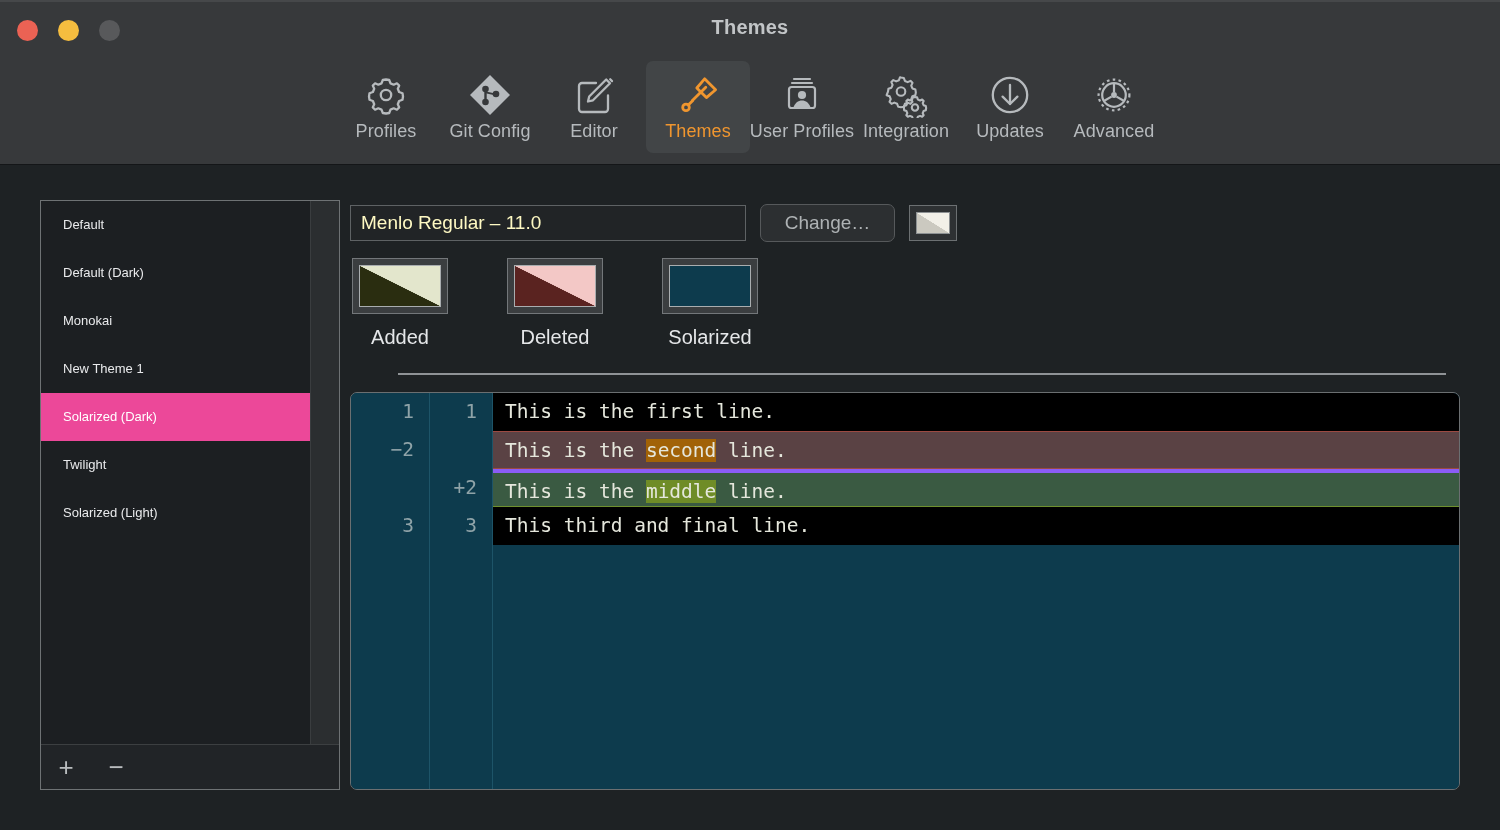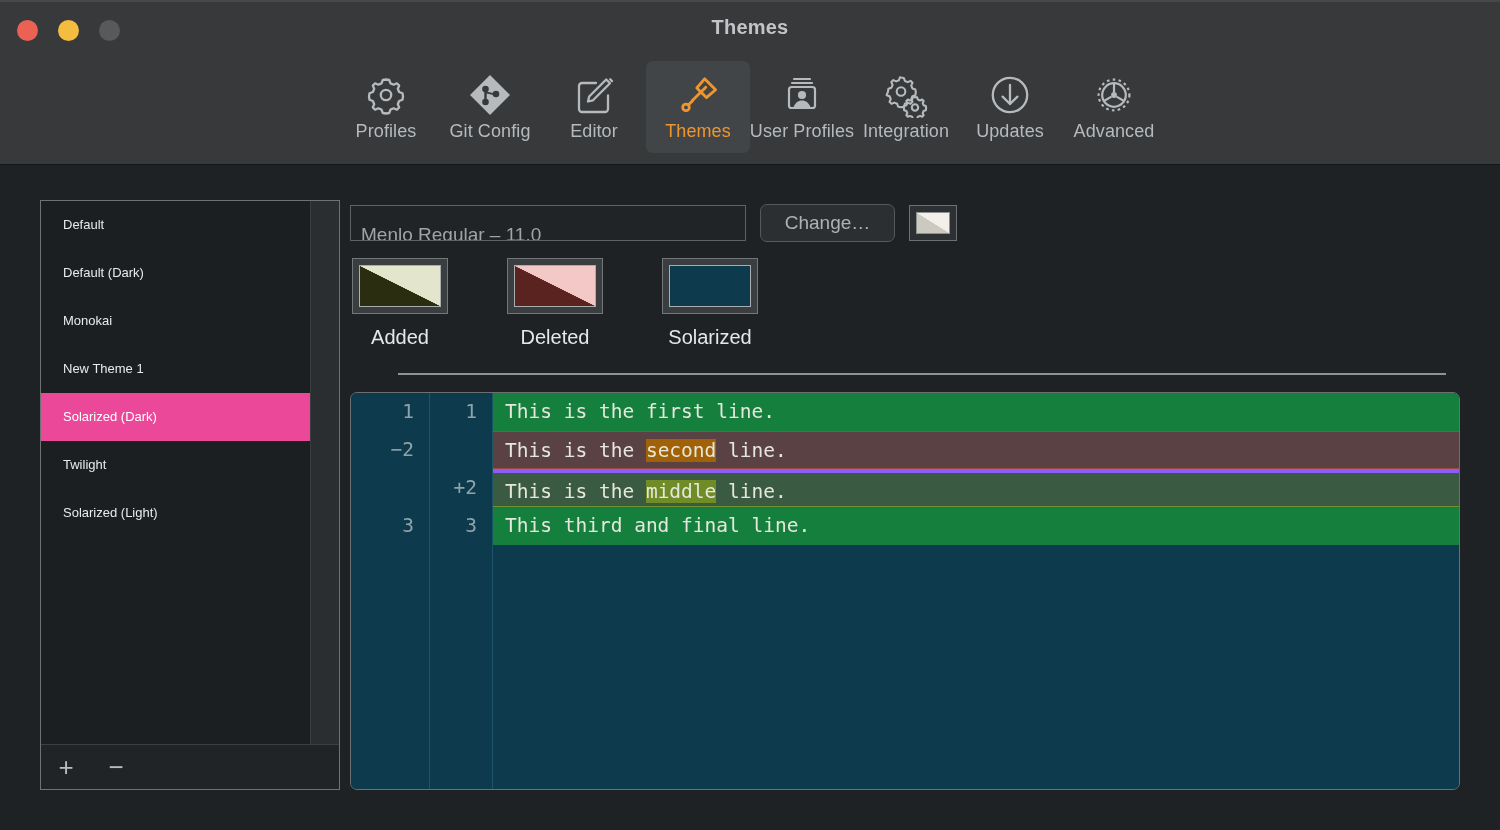--- a/index.html
+++ b/index.html
@@ -182,23 +182,23 @@
     display: flex;
     align-items: center;
     gap: 14px;
   }
   .font-field {
     width: 396px;
     height: 36px;
     background: #212426;
     border: 1px solid #5e6264;
     box-sizing: border-box;
-    color: #a3a3a3;
+    color: #fef9c3;
     font-size: 19px;
-    padding: 12px 10px;
+    padding: 0 10px;
     line-height: 34px;
     white-space: nowrap;
     overflow: hidden;
   }
   .change-btn {
     height: 38px;
     min-width: 135px;
     border: 1px solid #56595b;
     border-radius: 7px;
     background: #2c2f31;
@@ -311,21 +311,21 @@
   }
   .code {
     flex: 1 1 auto;
     height: 38px;
     line-height: 38px;
     padding-left: 12px;
     color: #e5e7dc;
     white-space: pre;
     box-sizing: border-box;
   }
-  .diff-row.ctx .code { background: #15803d; }
+  .diff-row.ctx .code { background: #000000; }
   .diff-row.del .code {
     background: #5a4244;
     border-top: 1px solid #9c4a42;
     border-bottom: 1px solid #9c4a42;
   }
   .diff-row.add .code {
     background: #3a5a42;
     border-top: 4px solid #8b5cf6;
     border-bottom: 1px solid #6f902e;
   }

